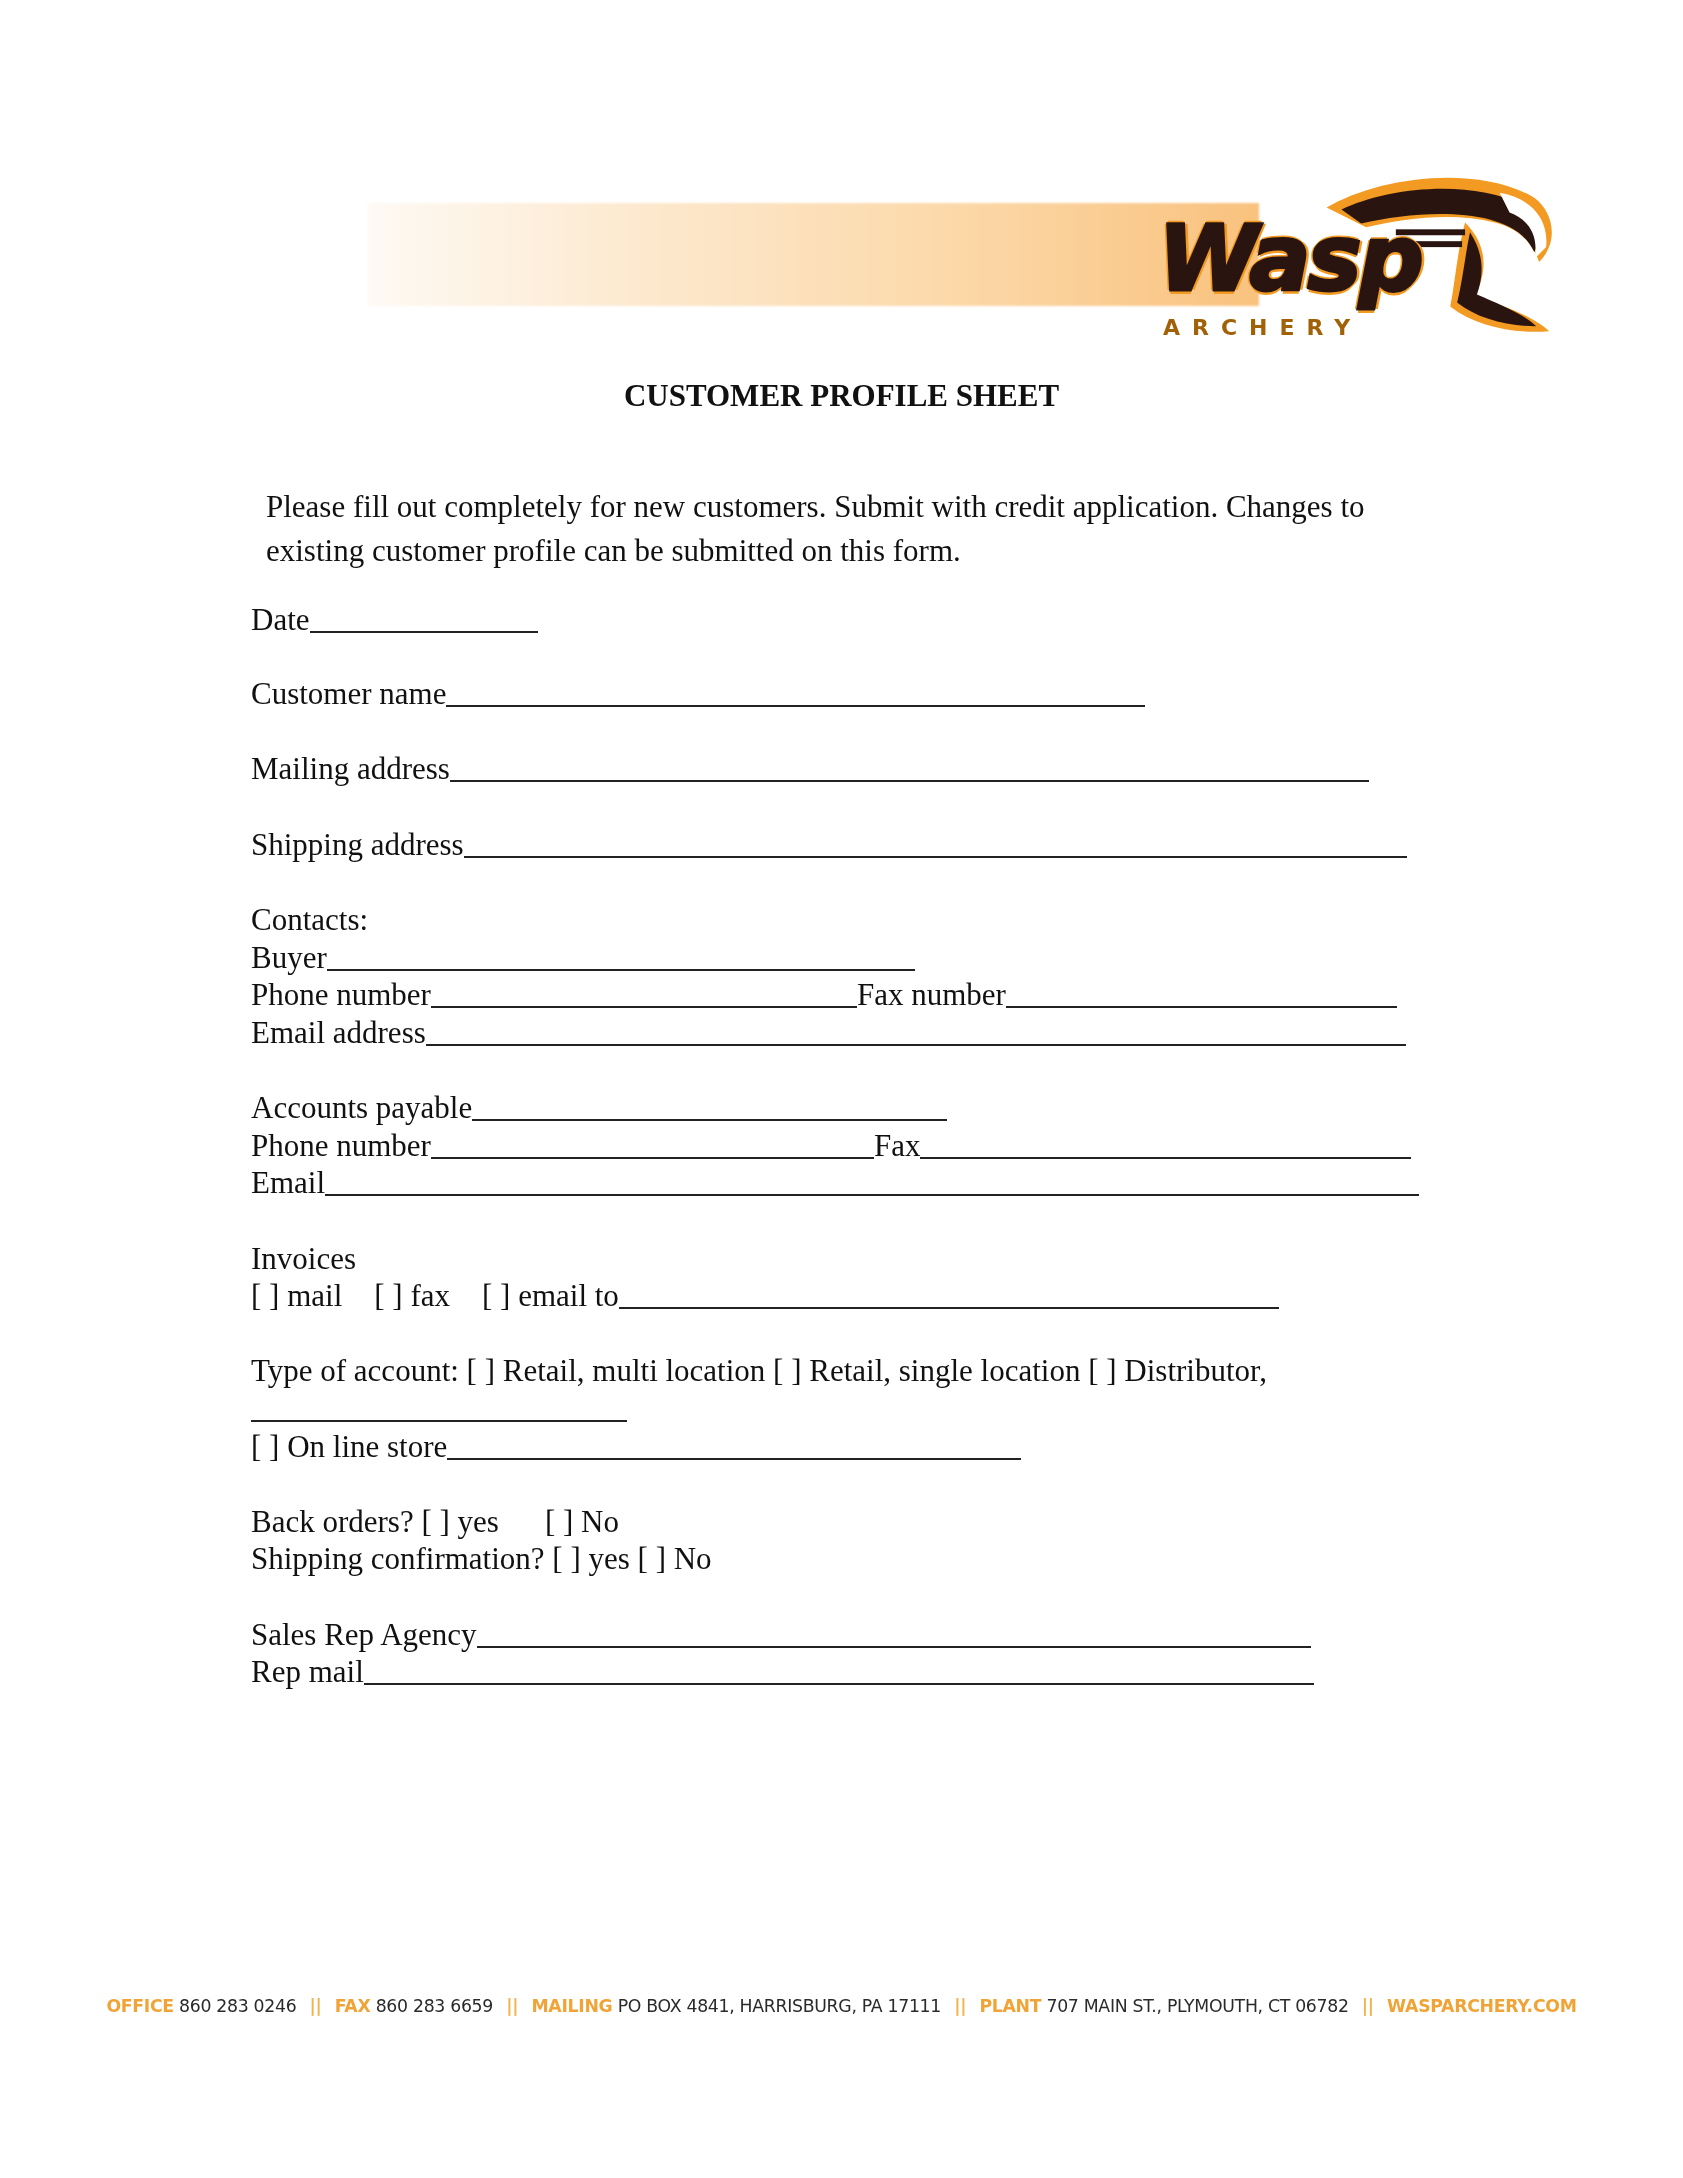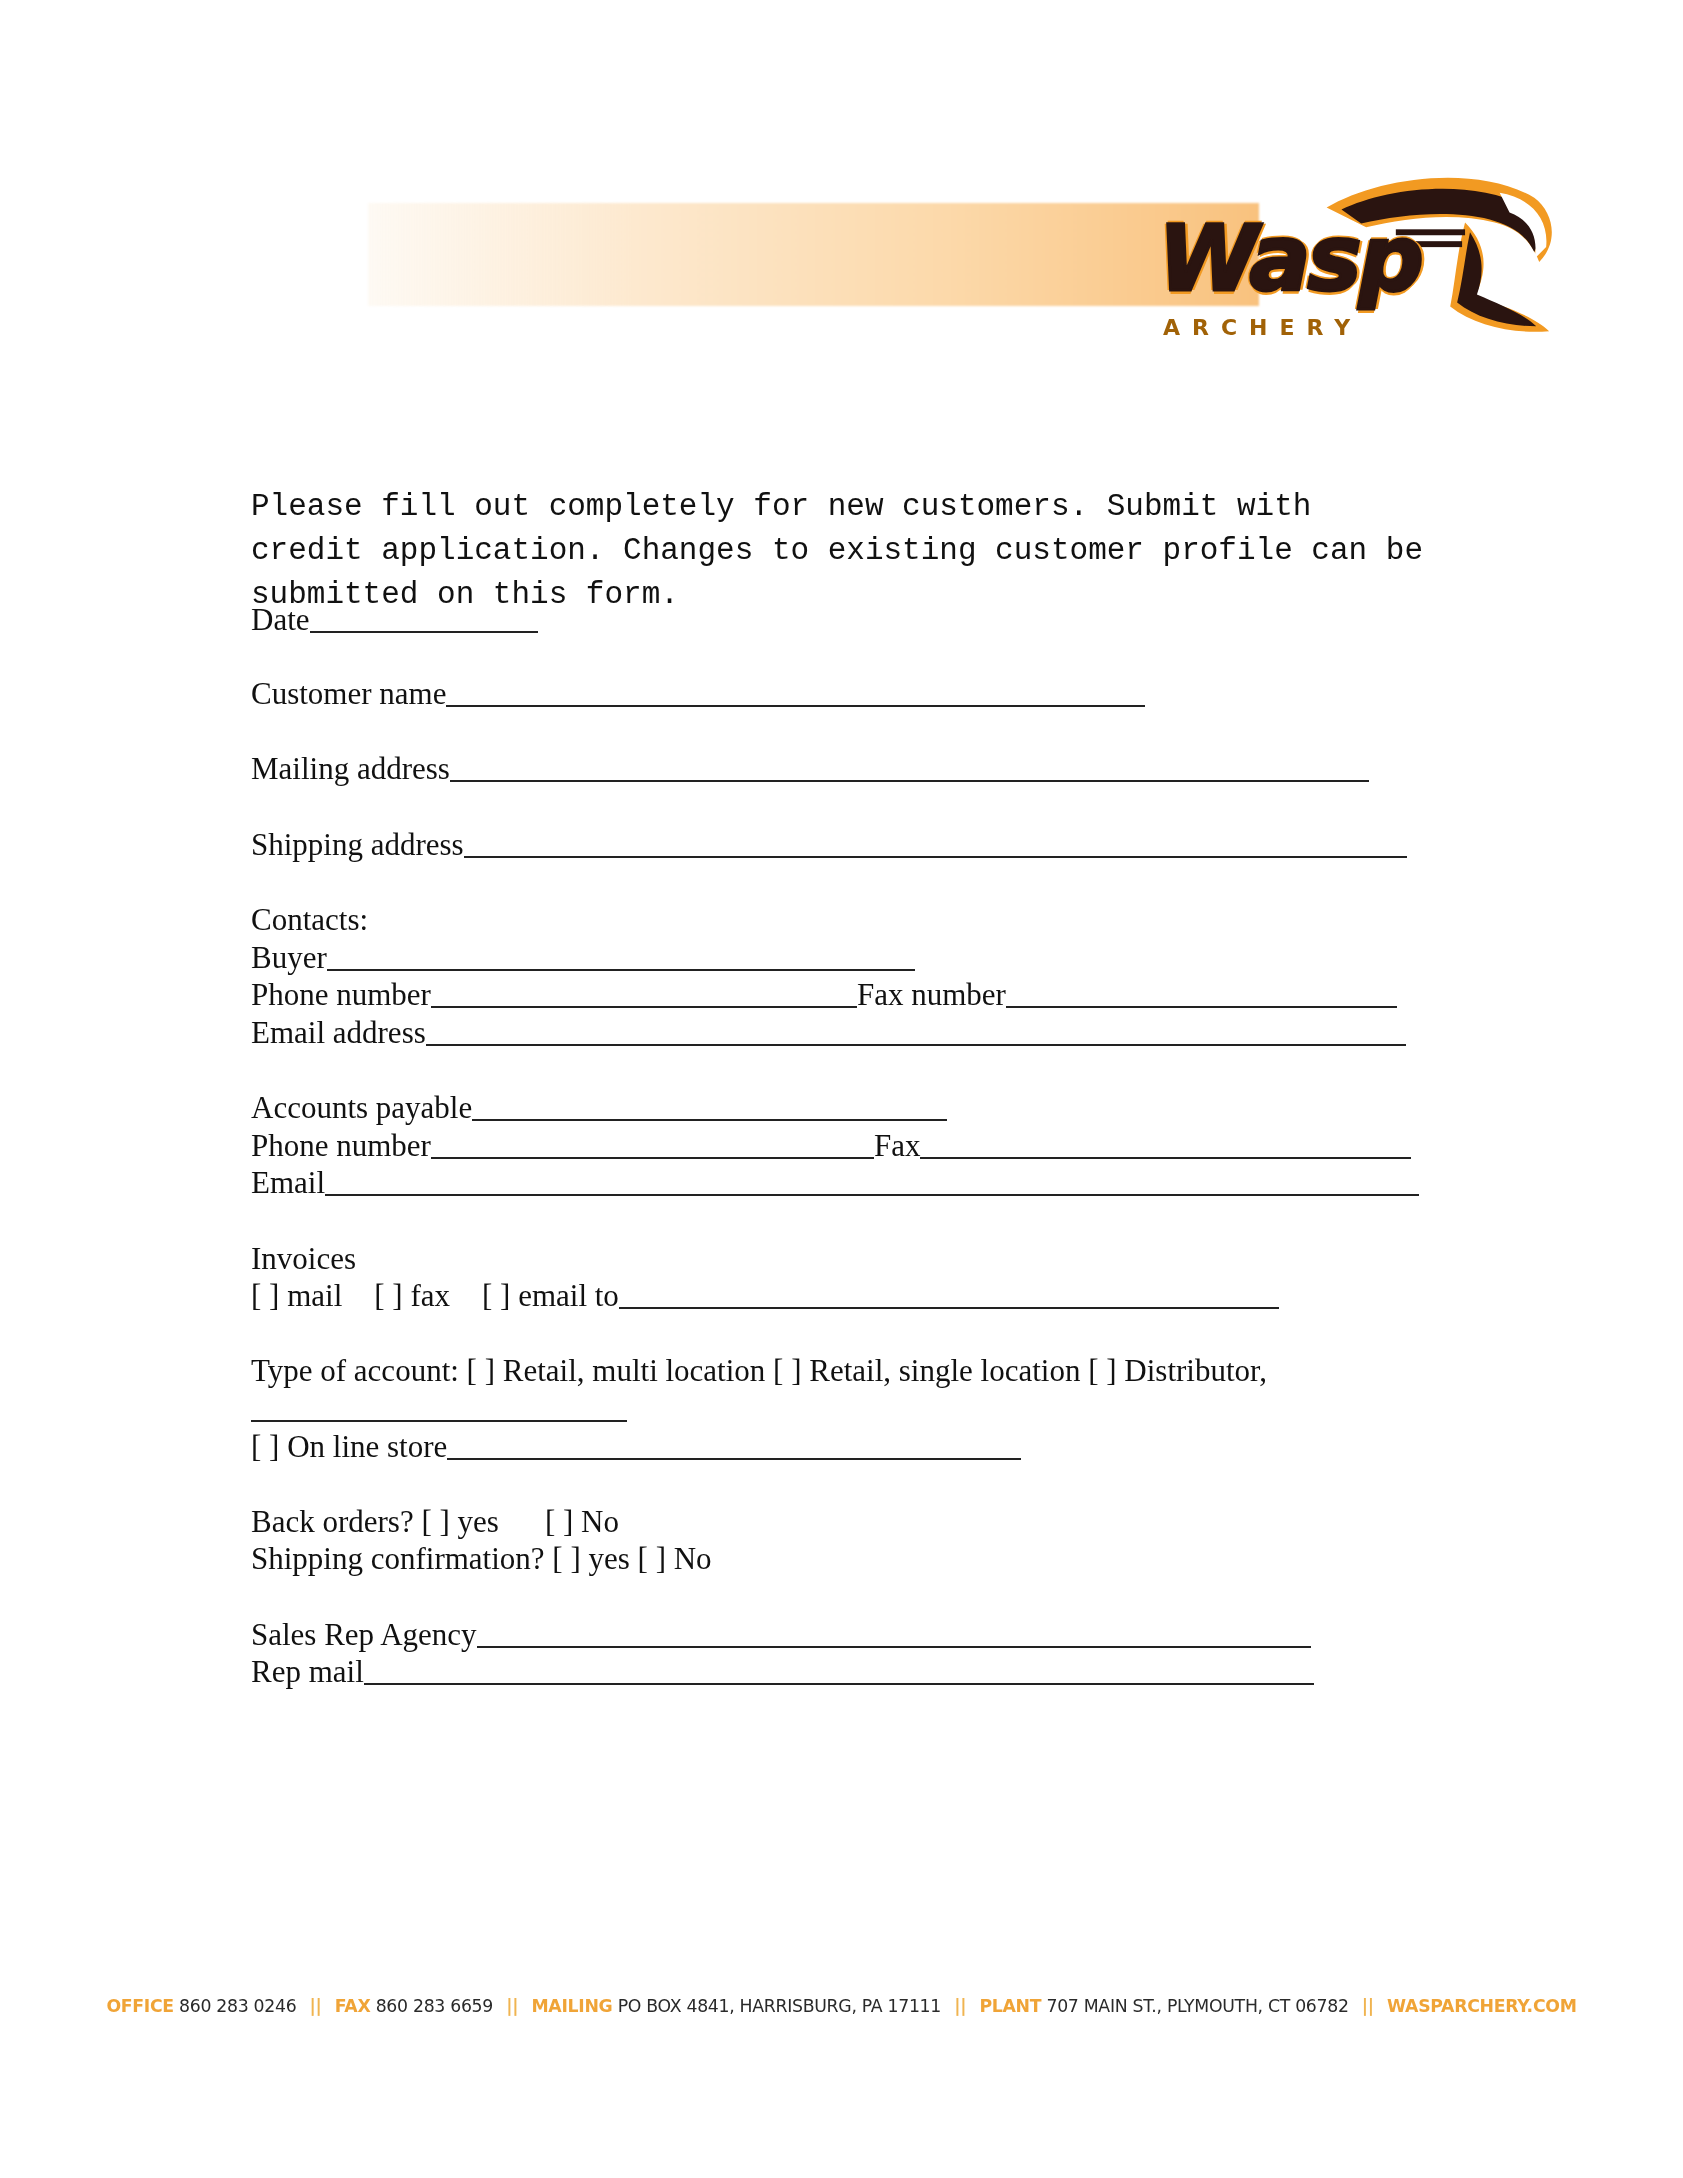--- a/index.html
+++ b/index.html
@@ -15,21 +15,21 @@
                font-weight:bold; font-style:italic; font-size:91px; letter-spacing:-3px; color:#2a1410;
                -webkit-text-stroke:3px #2a1410; text-shadow: 4px 0 0 #f29a22, -3px 0 0 #f29a22, 0 4px 0 #f29a22, 0 -3px 0 #f29a22;
                line-height:1; }
   .logo-sub { position:absolute; left:15px; top:147px; font-family:"DejaVu Sans", sans-serif; font-weight:bold;
               font-size:22px; letter-spacing:12px; color:#a16207; }
   .logo-mark { position:absolute; left:139px; top:0; width:277px; height:178px; }
 
   
   .title { position:absolute; left:0; width:1683px; text-align:center; font-weight:bold; font-size:31px; line-height:39px; top:376px; }
 
-  .intro { position:absolute; left:251px; top:485px; width:1188px; font-size:31px; line-height:44px;font-family:Liberation Mono, monospace; }
+  .intro { position:absolute; left:266px; top:485px; width:1188px; font-size:31px; line-height:44px; }
 
   .row { position:absolute; left:251px; font-size:31px; line-height:38px; white-space:nowrap; display:flex; align-items:flex-end; }
   .lbl { display:inline-block; }
   .line { display:inline-block; border-bottom:2px solid #222; height:30px; margin-bottom:6px; }
   .gap { display:inline-block; }
 
   
   .footer { position:absolute; left:0; width:1683px; top:1996px; text-align:center;
             font-family:"DejaVu Sans", sans-serif; font-size:17.3px; color:#2a2a2a; letter-spacing:-0.3px; white-space:nowrap; }
   .footer .k { color:#f0a437; font-weight:bold; }
@@ -47,20 +47,21 @@
     <path d="M180 55 C200 75, 205 100, 190 130 C220 140, 250 150, 265 165 C230 168, 190 160, 165 140 C170 115, 172 85, 180 55 Z" fill="#f29a22"></path>
     <path d="M185 65 C198 85, 200 105, 192 128 C215 138, 240 148, 252 160 C222 160, 192 152, 172 136 C178 112, 180 88, 185 65 Z" fill="#2a1410"></path>
     <rect x="110" y="62" width="70" height="6" fill="#2a1410"></rect>
     <rect x="105" y="74" width="72" height="6" fill="#2a1410"></rect>
   </svg>
   <div class="logo-word">Wasp</div>
   <div class="logo-sub">ARCHERY</div>
 </div>
 
 <div class="title">
+  <div>CUSTOMER PROFILE SHEET</div>
 </div>
 
 <div class="intro">Please fill out completely for new customers. Submit with credit application. Changes to existing customer profile can be submitted on this form.</div>
 
 <div class="row" style="top:601px">
   <span class="lbl">Date</span>
   <span class="line" style="width:228px"></span>
 </div>
 
 <div class="row" style="top:675px">

